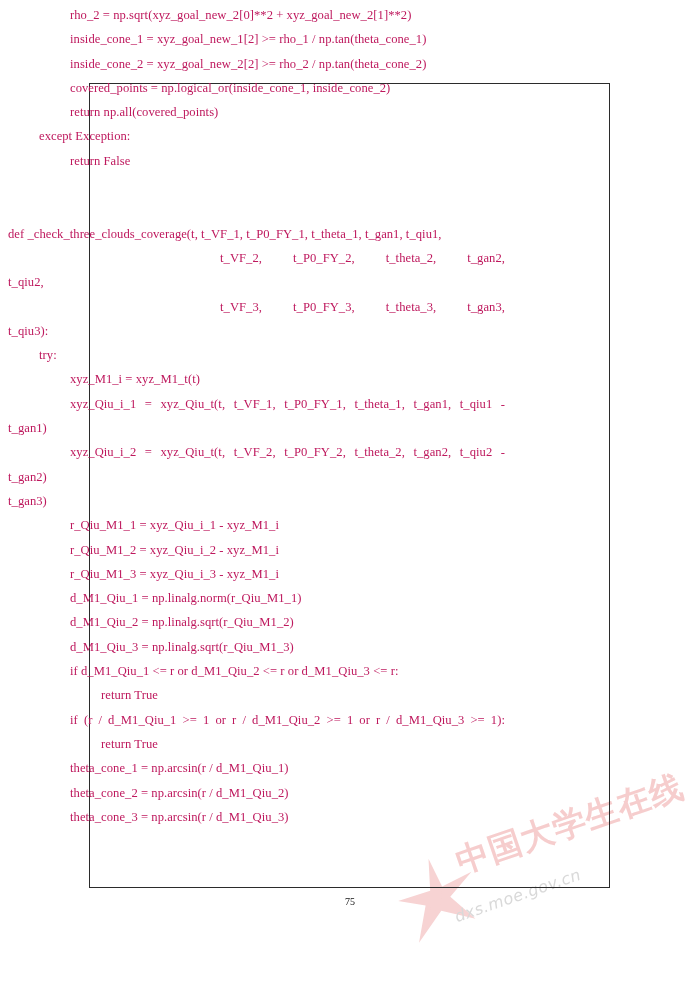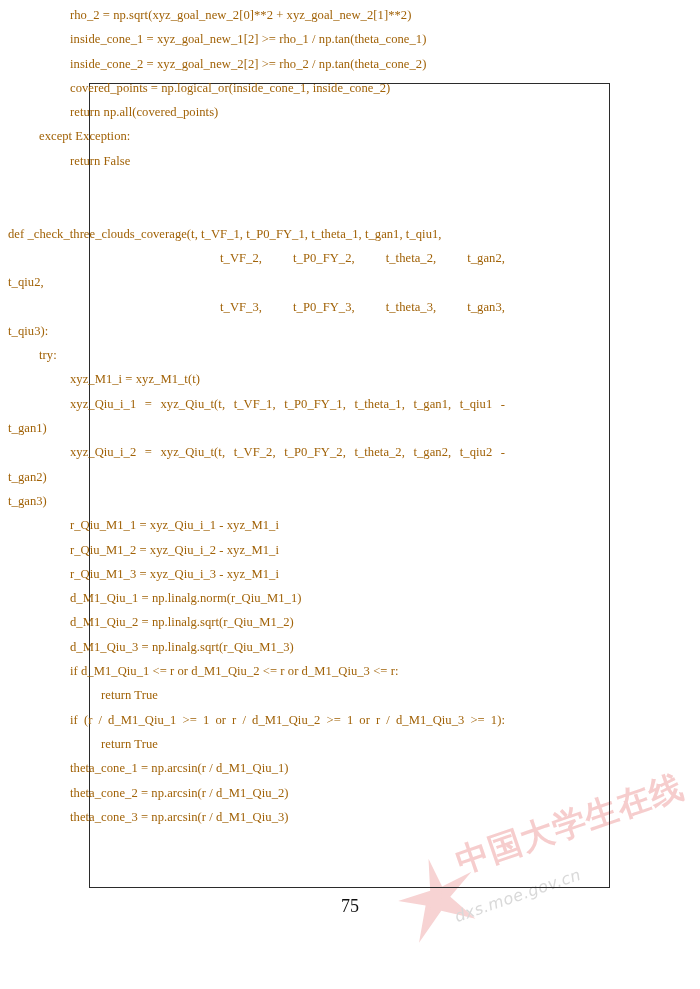--- a/index.html
+++ b/index.html
@@ -89,21 +89,21 @@
     width: 505px;
     z-index: 11;
   }
 
   
   .code-line {
     font-family: "Liberation Serif", "DejaVu Serif", serif;
     font-size: 12.6px;
     line-height: 24.3px;
     height: 24.3px;
-    color: #a16207;
+    color: #be185d;
     white-space: pre;
     letter-spacing: 0.05px;
     overflow: visible;
   }
   .code-line.blank { white-space: normal; }
 
   
   .code-line.justify {
     white-space: normal;
     text-align: justify;
@@ -119,21 +119,21 @@
   }
 
   
   #page-number {
     position: absolute;
     left: 0;
     top: 896px;
     width: 700px;
     text-align: center;
     font-family: "Liberation Serif", "DejaVu Serif", serif;
-    font-size: 18px;
+    font-size: 10px;
     color: #111111;
     z-index: 12;
   }
 </style>
 </head>
 <body>
 
 <div id="page-sheet">
 
   <div id="watermark">

